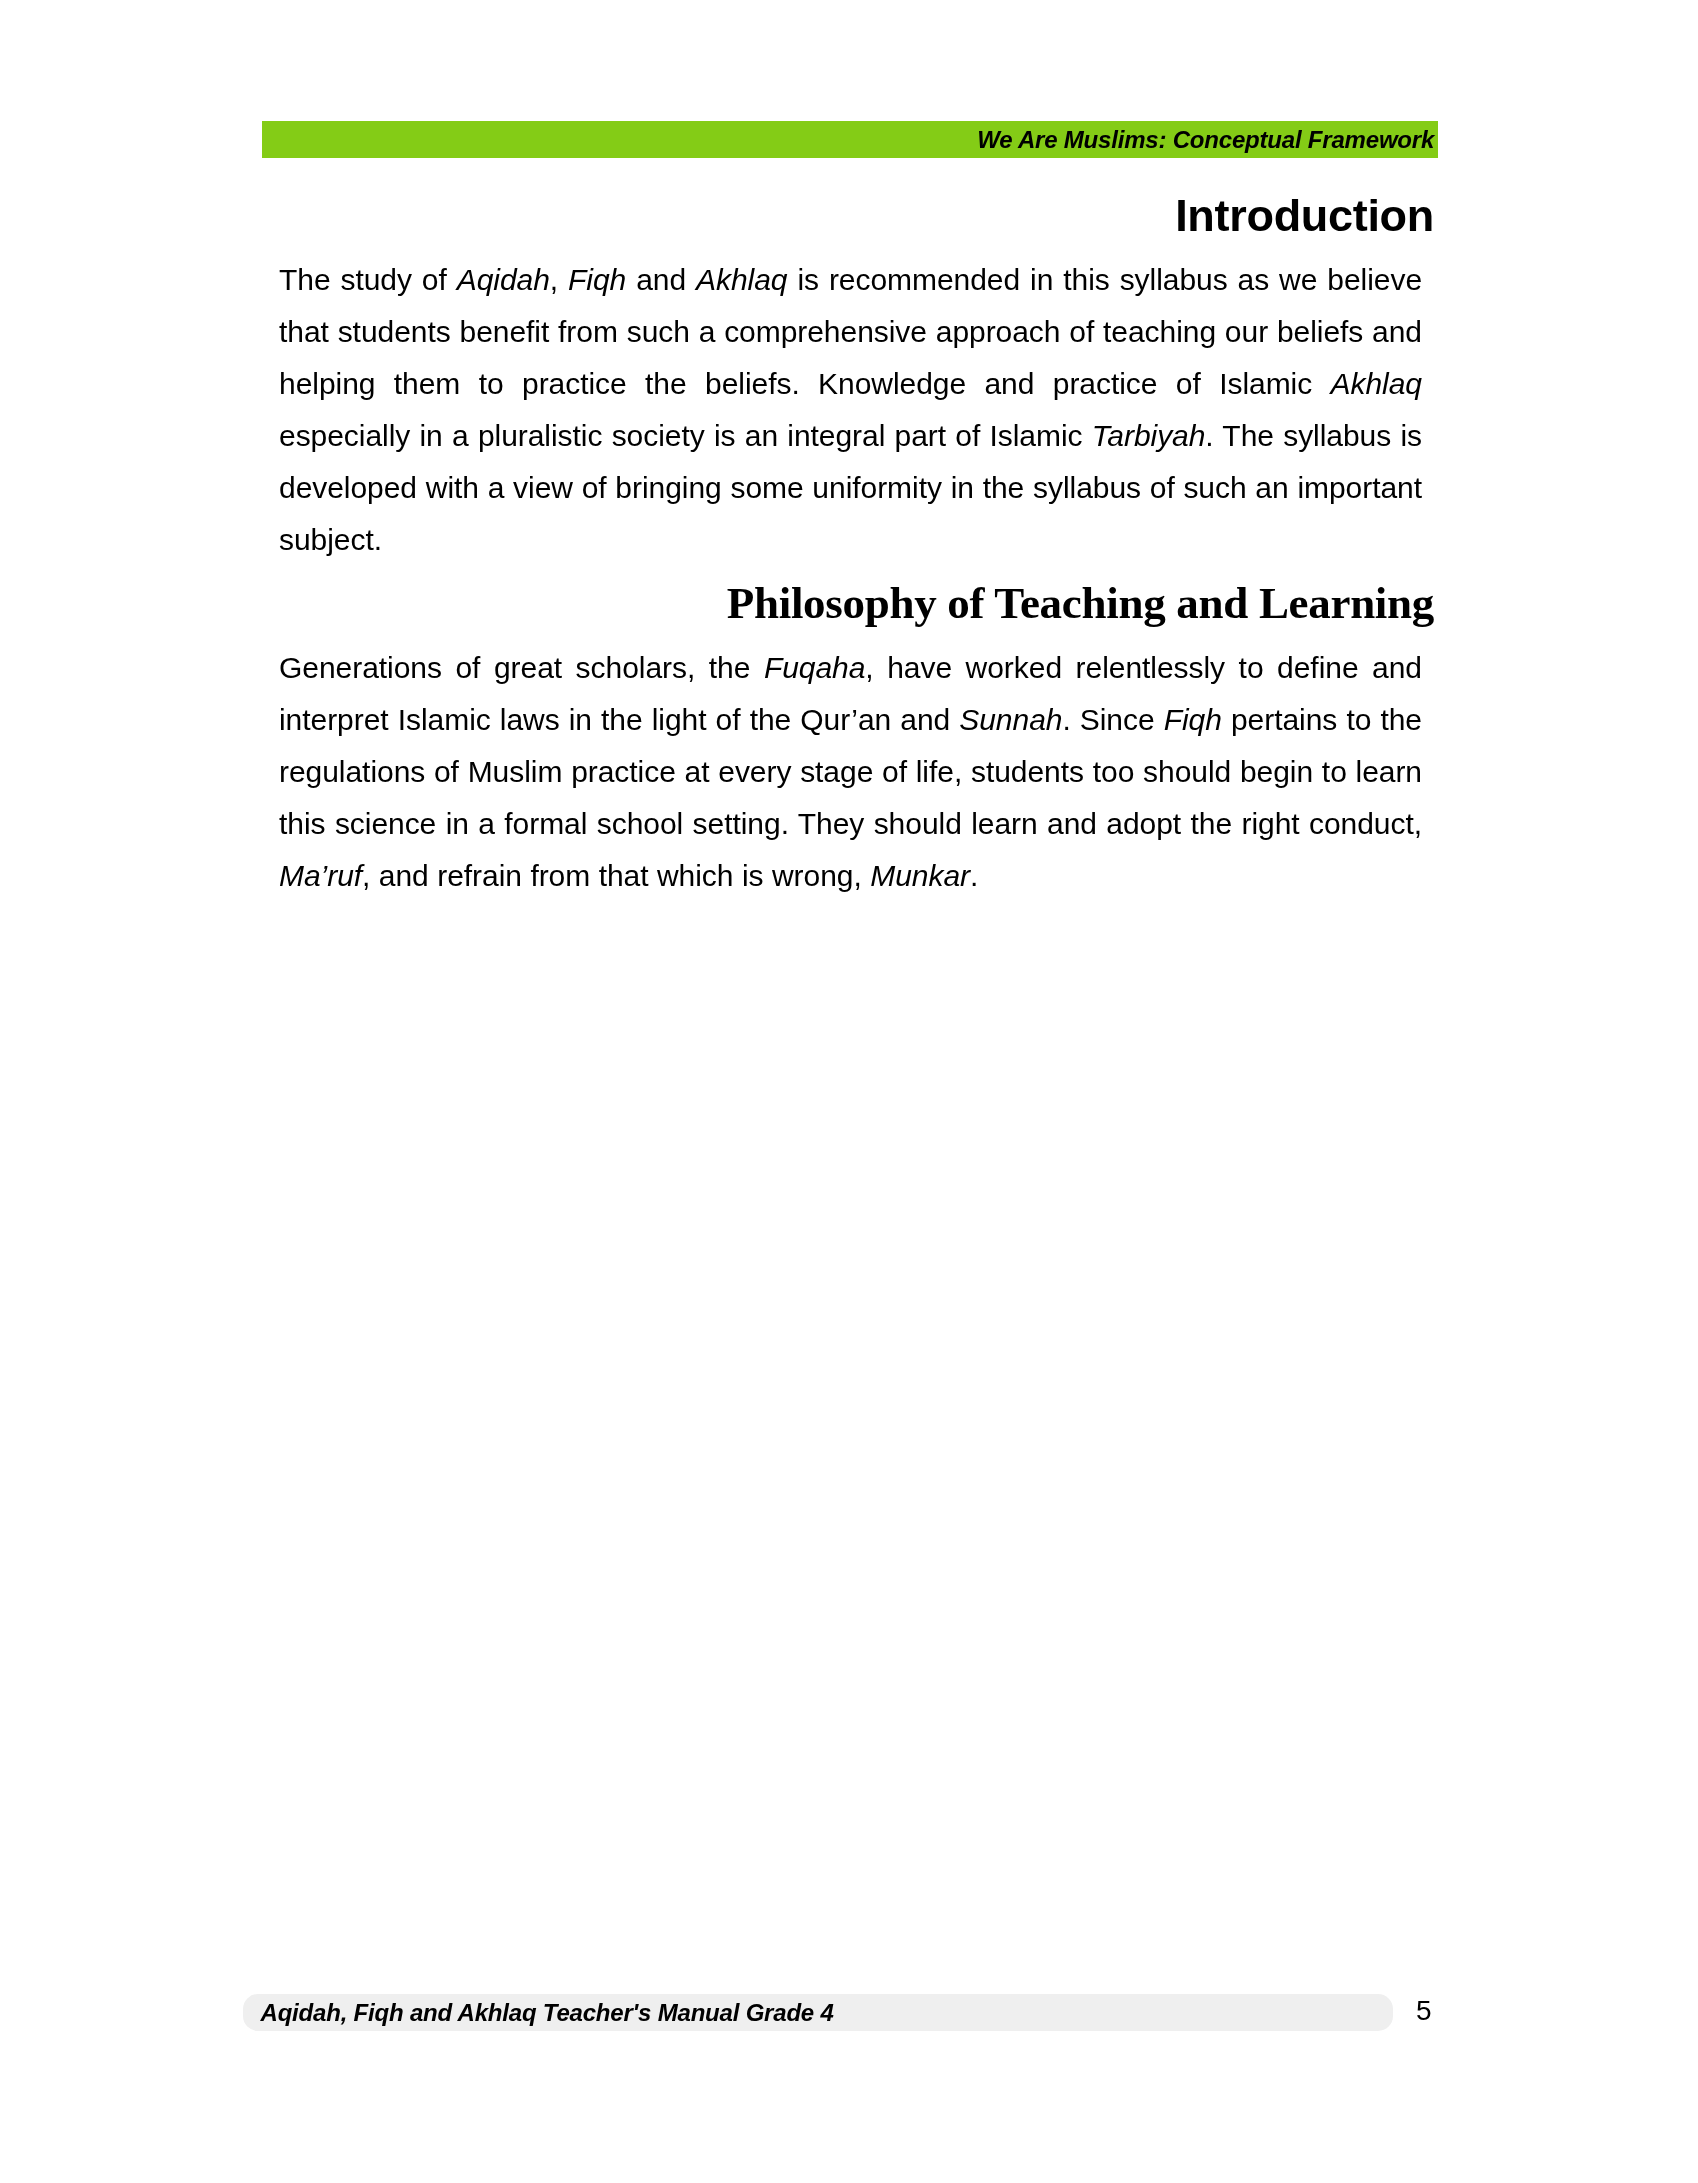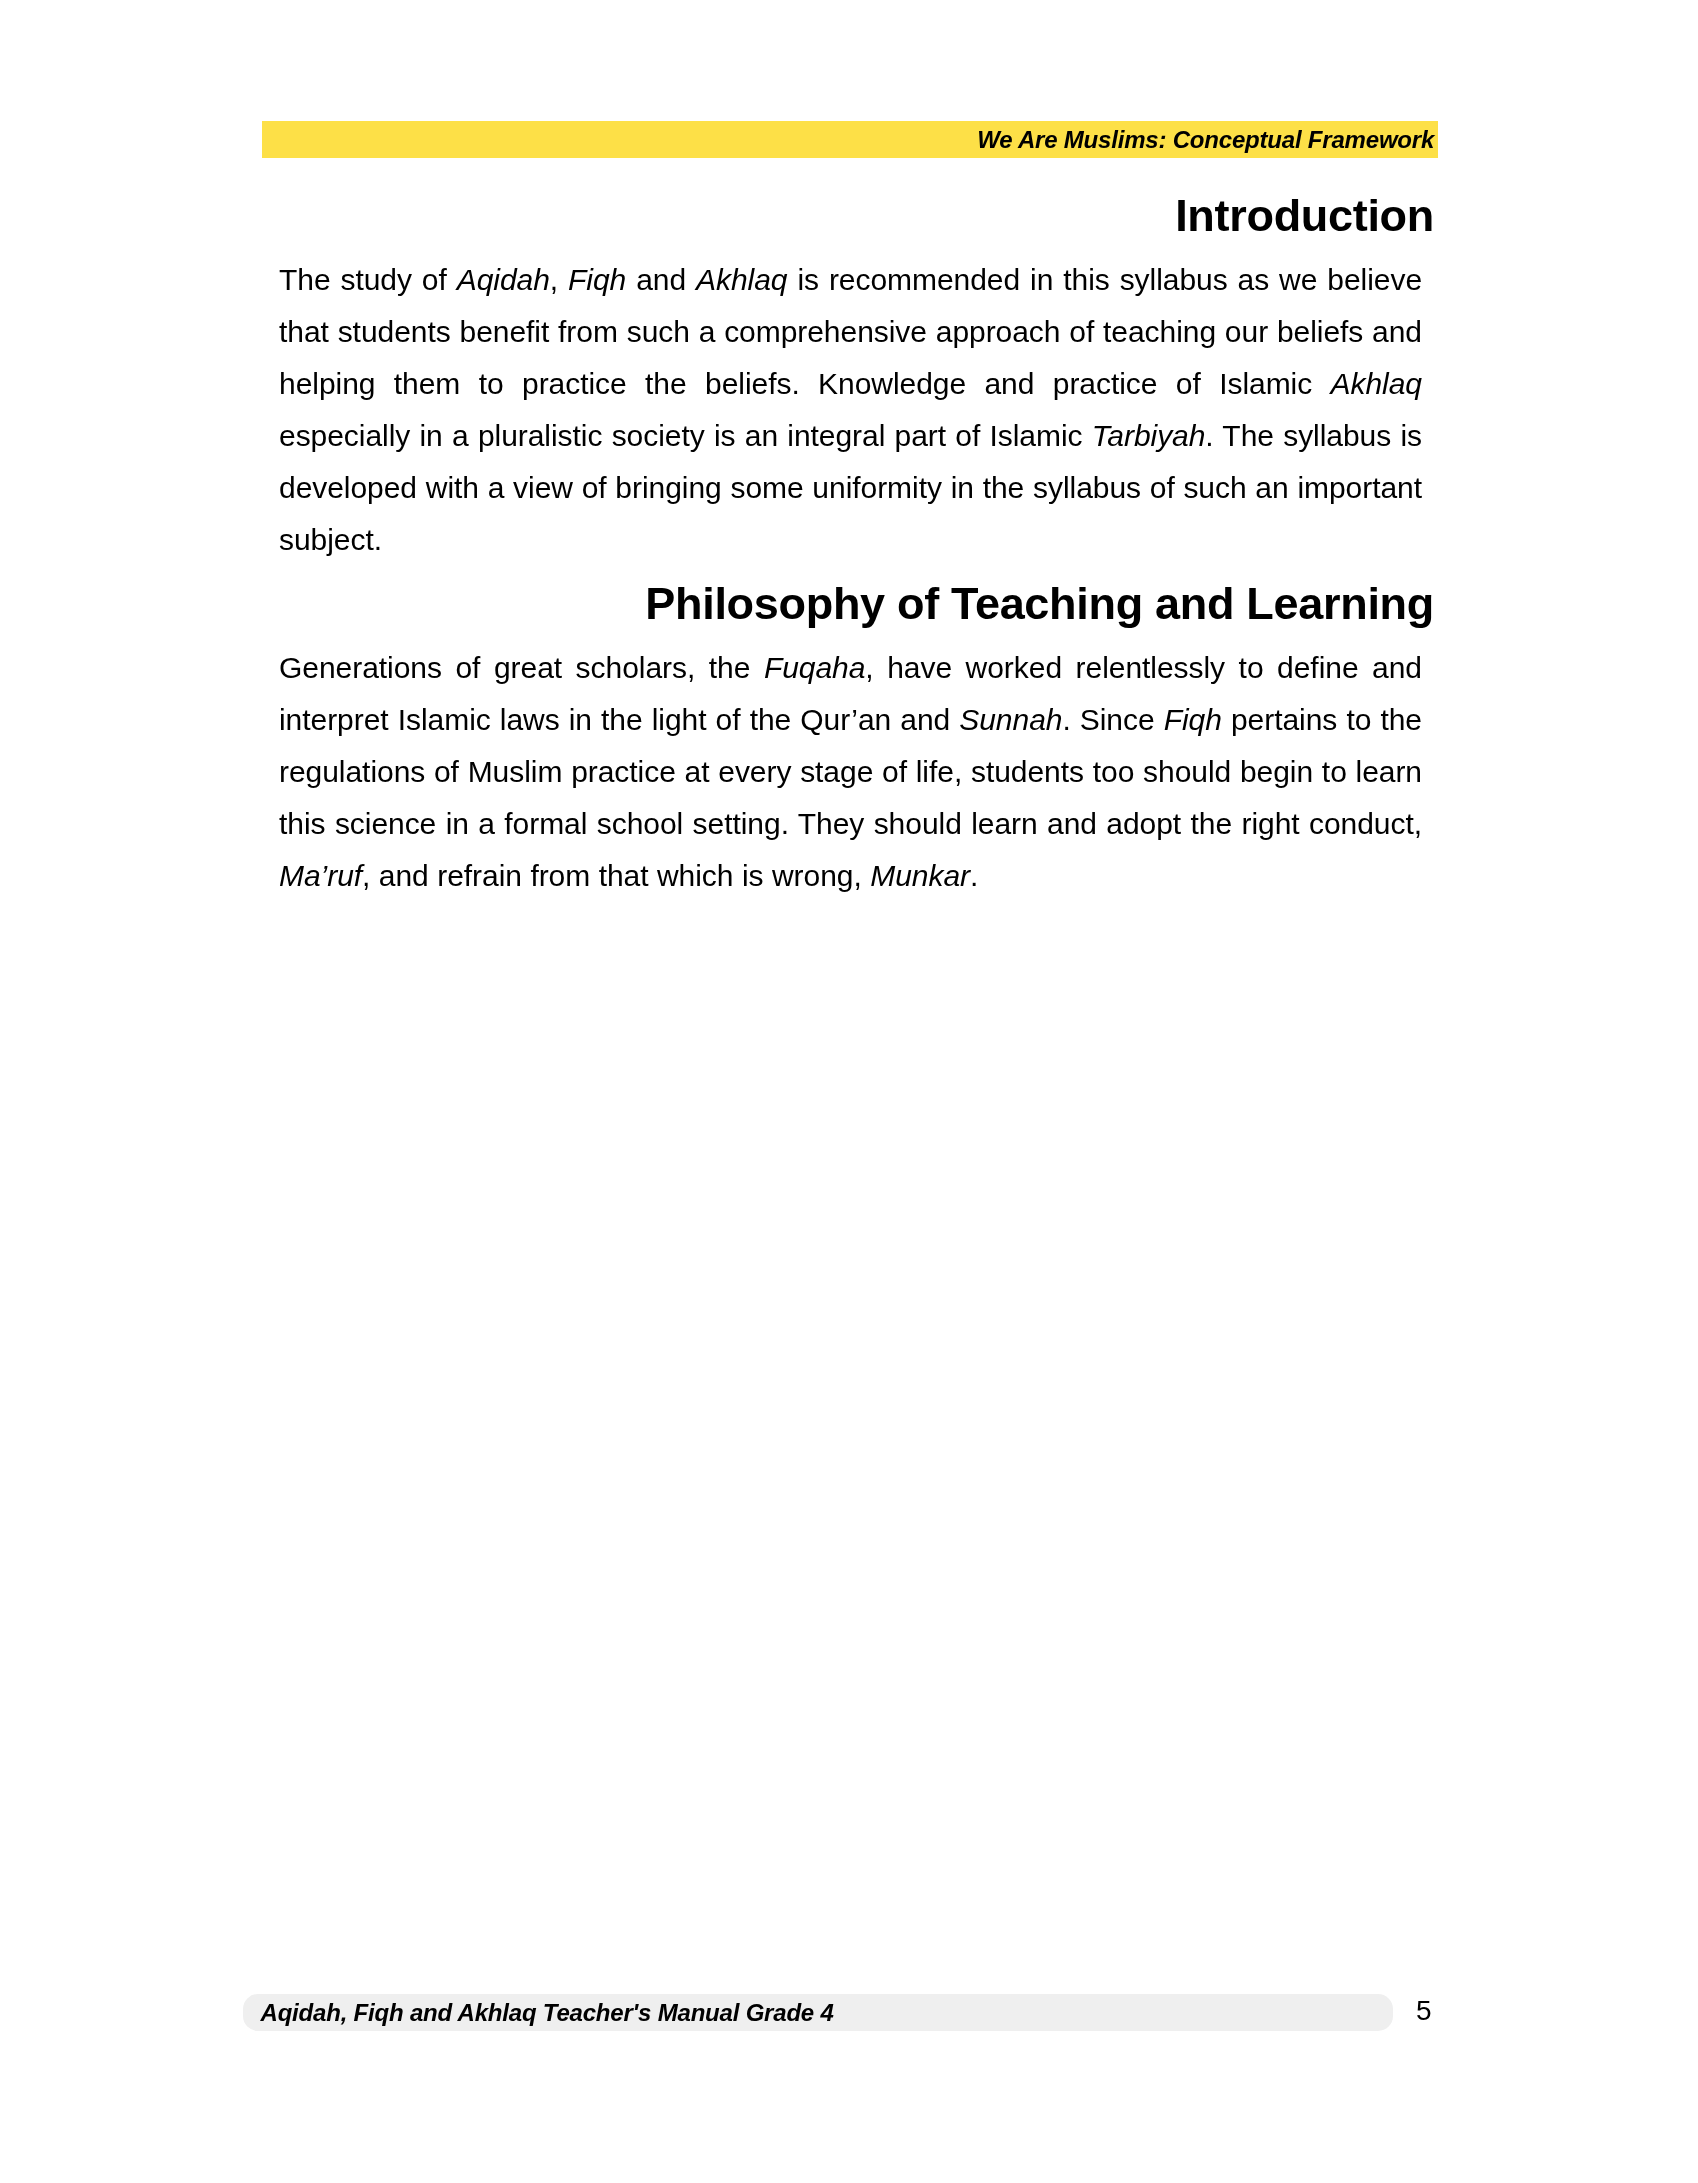--- a/index.html
+++ b/index.html
@@ -19,21 +19,21 @@
     box-sizing: border-box;
   }
 
   
   .running-header {
     position: absolute;
     left: 262px;
     top: 121px;
     width: 1176px;
     height: 37px;
-    background: #fde047;
+    background: #84cc16;
     display: flex;
     align-items: center;
     justify-content: flex-end;
     box-sizing: border-box;
     padding-right: 3.9px;
   }
   .running-header .header-text {
     font-size: 24px;
     font-weight: bold;
     font-style: italic;
@@ -54,21 +54,21 @@
     font-size: 45px;
     font-weight: bold;
     text-align: right;
     margin: 0;
     padding: 0;
     line-height: 1.15;
     letter-spacing: -0.3px;
   }
 
   .heading-block-1 { margin-top: 17.5px; margin-bottom: 0; }
-  .heading-block-2 { margin-top: 85px; margin-bottom: 0; }
+  .heading-block-2 { margin-top: 85px; margin-bottom: 0; font-family: Liberation Serif, serif; }
 
   p.body-par {
     font-size: 30px;
     line-height: 52px;
     text-align: justify;
     text-justify: inter-word;
     margin: 12px;
     padding: 0;
     letter-spacing: -0.05px;
     word-spacing: 0.2px;

